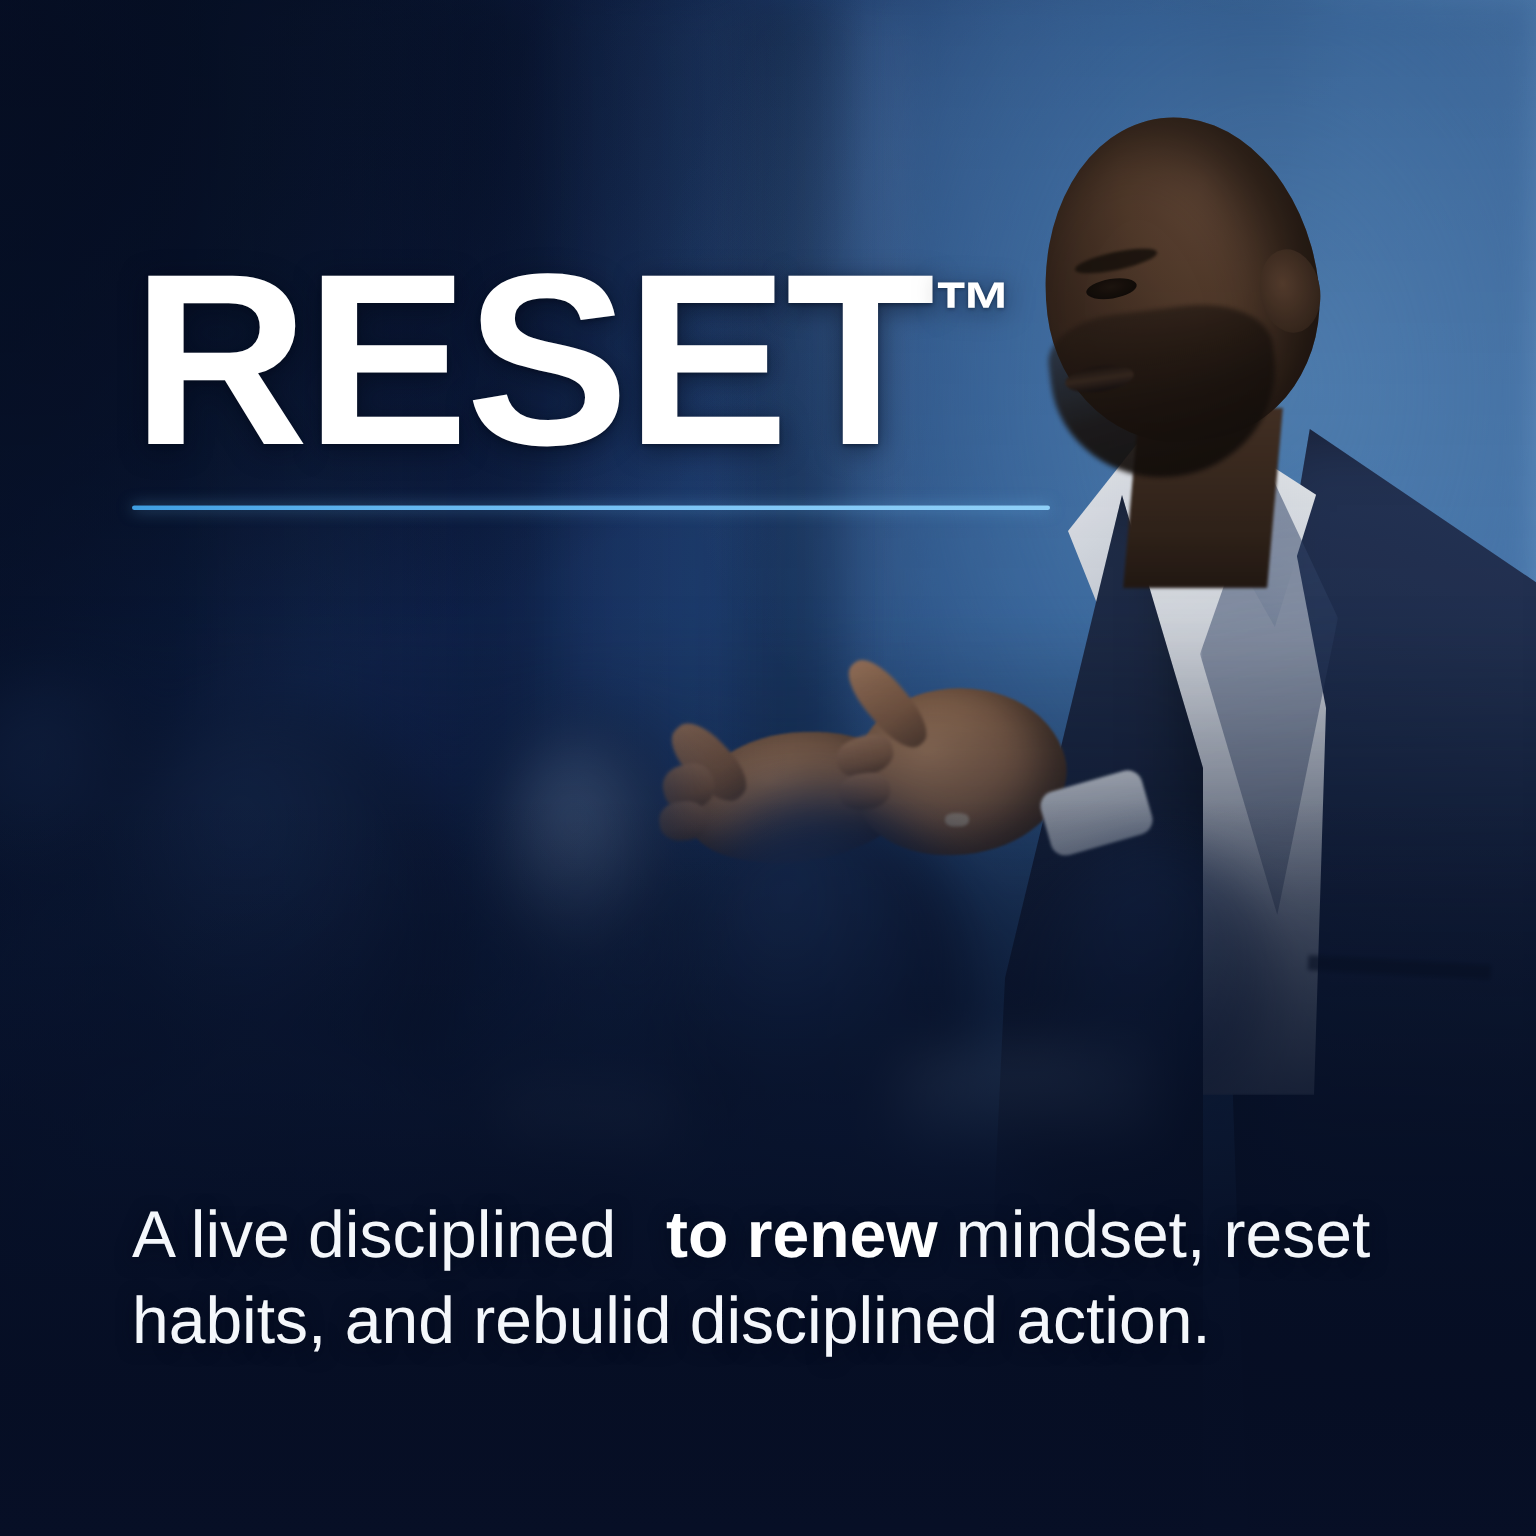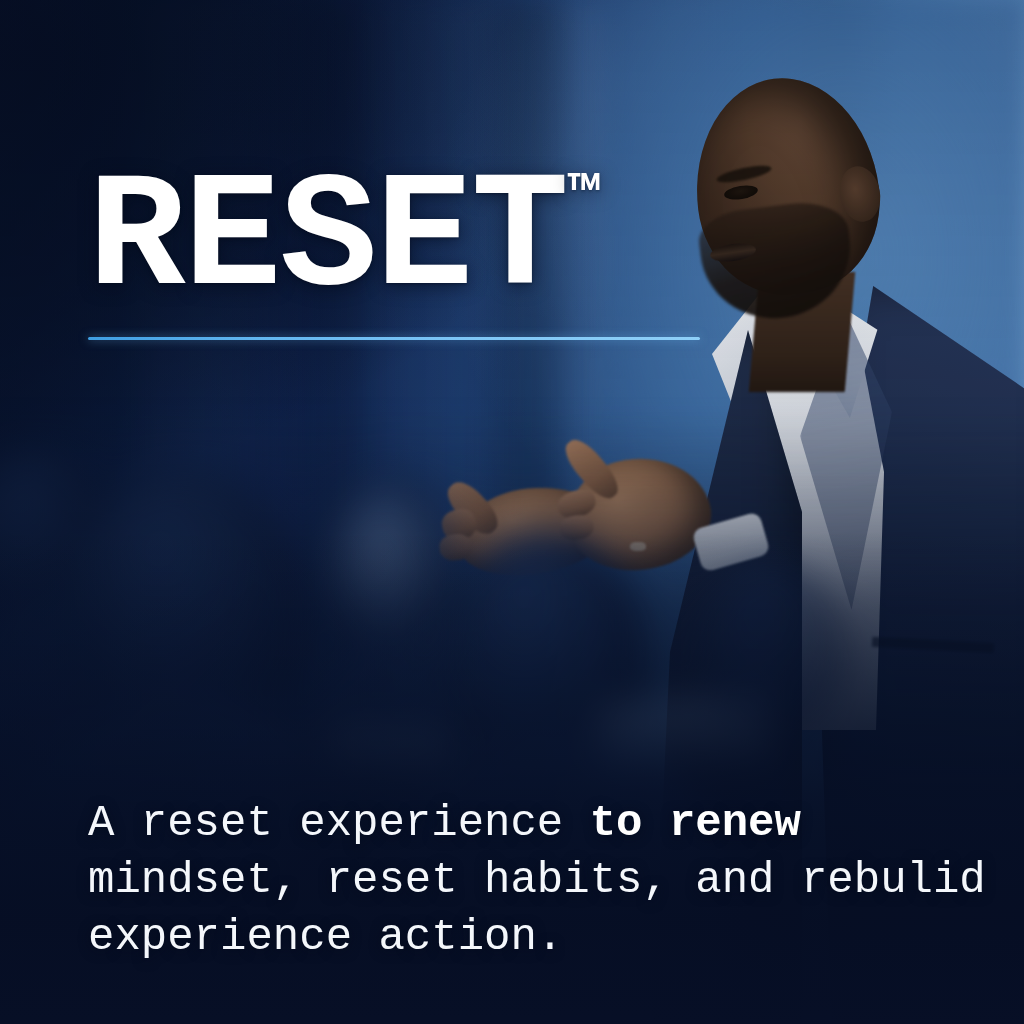--- a/index.html
+++ b/index.html
@@ -6,21 +6,21 @@
   html, body {
     margin: 0;
     padding: 0;
     background: #000;
   }
   #poster {
     position: relative;
     width: 1024px;
     height: 1024px;
     overflow: hidden;
-    font-family: Liberation Mono, monospace;
+    font-family: Liberation Sans, sans-serif;
     background: #0b1d3f;
     -webkit-font-smoothing: antialiased;
   }
 
   
   .layer { position: absolute; top: 0; left: 0; width: 100%; height: 100%; }
 
   
   .bg-base {
     background:
@@ -349,21 +349,21 @@
     left: 88px;
     top: 795px;
     width: 900px;
     margin: 0;
     font-size: 44px;
     font-weight: 400;
     line-height: 1.30;
     color: #f4f7fb;
     text-shadow: 0 2px 12px rgba(3,10,26,0.70);
   }
-  .tagline b { font-weight: 700; color: #ffffff; }
+  .tagline b { font-weight: 700; color: #ffffff; margin-left: 21px; }
 </style>
 </head>
 <body>
 
 <div id="poster">
 
   <div class="layer bg-base"></div>
   <div class="layer bg-mullions"></div>
   <div class="layer bg-haze"></div>
   <div class="layer bg-vignette-tl"></div>
@@ -429,16 +429,16 @@
 
   <div class="content">
 
     <div class="headline-block">
       <h1 class="headline"><span>RESET</span><span class="tm">™</span></h1>
     </div>
 
     <div class="divider"></div>
 
 
-    <p class="tagline"><span>A reset experience </span><b>to renew</b><span> mindset, reset habits, and rebulid experience action.</span></p>
+    <p class="tagline"><span>A live disciplined </span><b>to renew</b><span> mindset, reset habits, and rebulid disciplined action.</span></p>
 
   </div>
 </div>
 
 </body></html>

